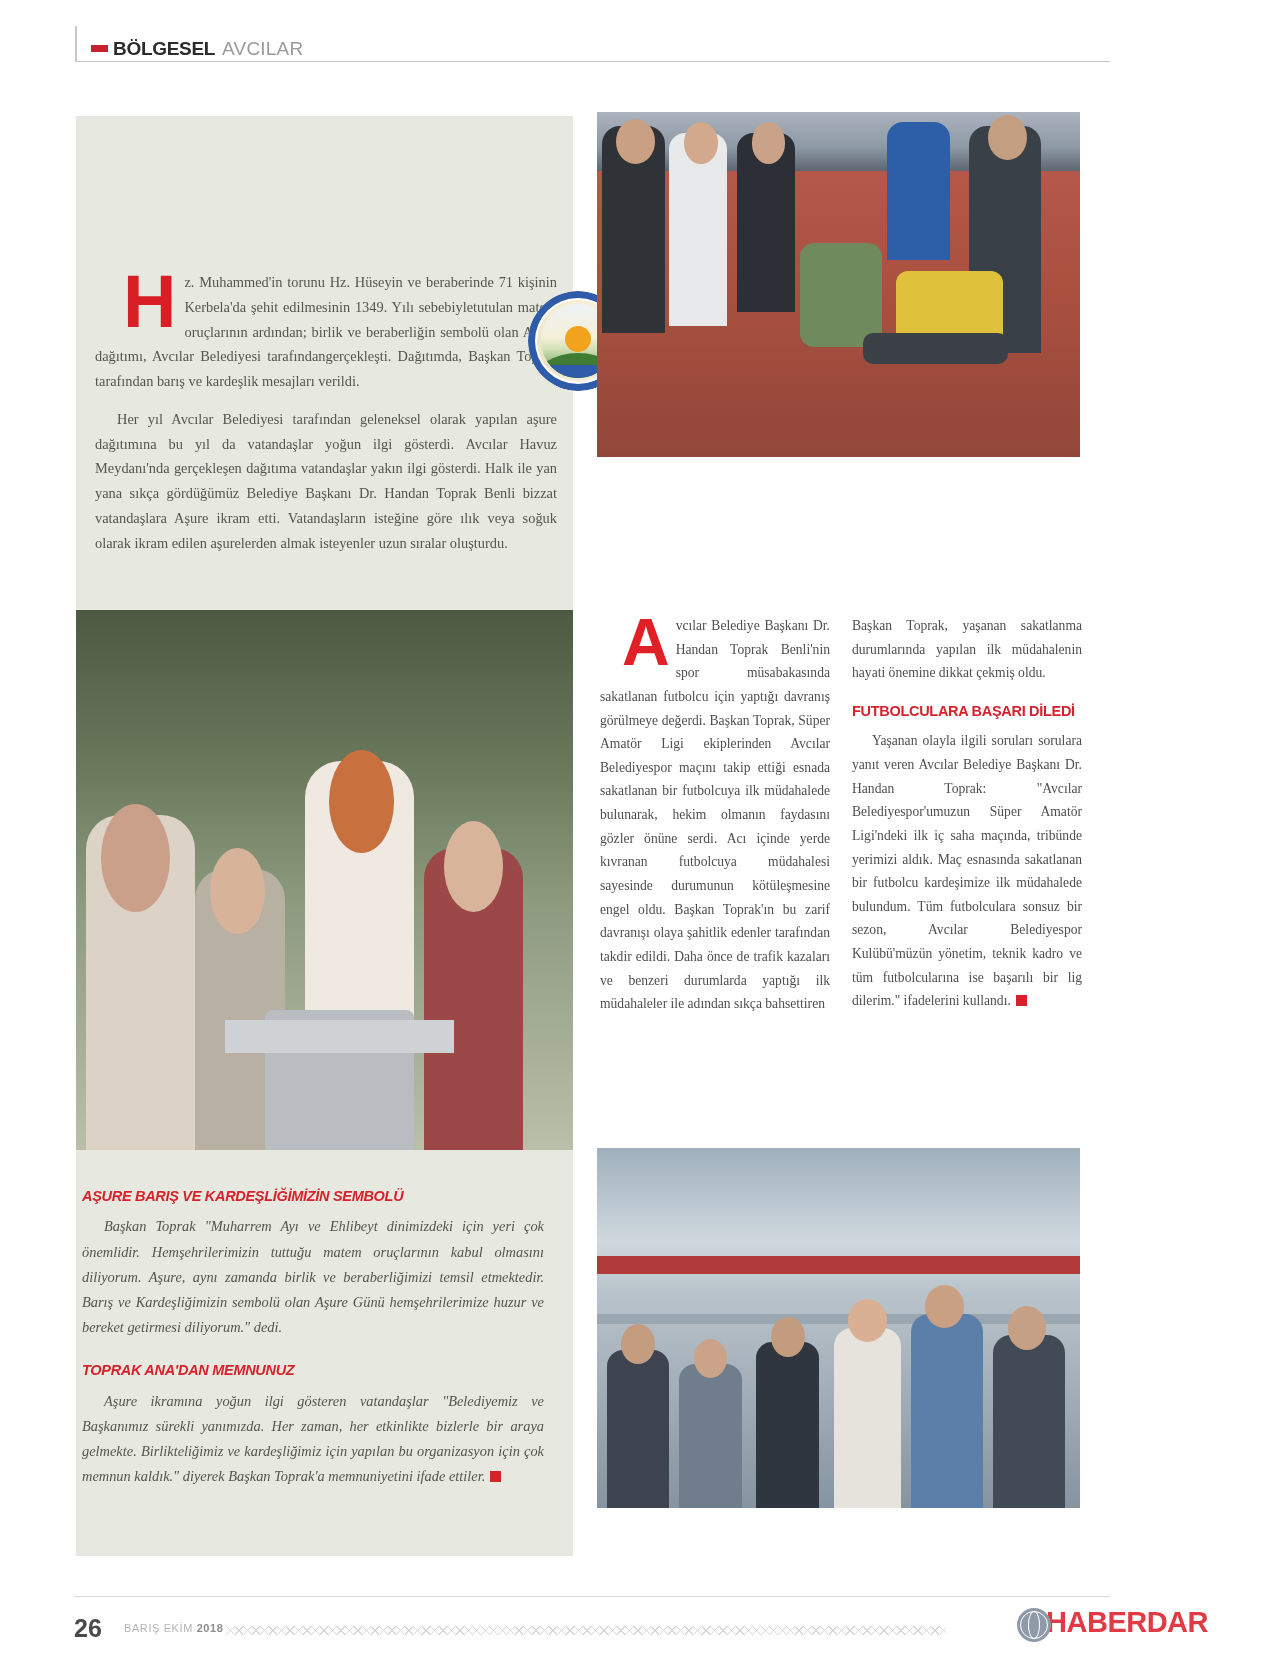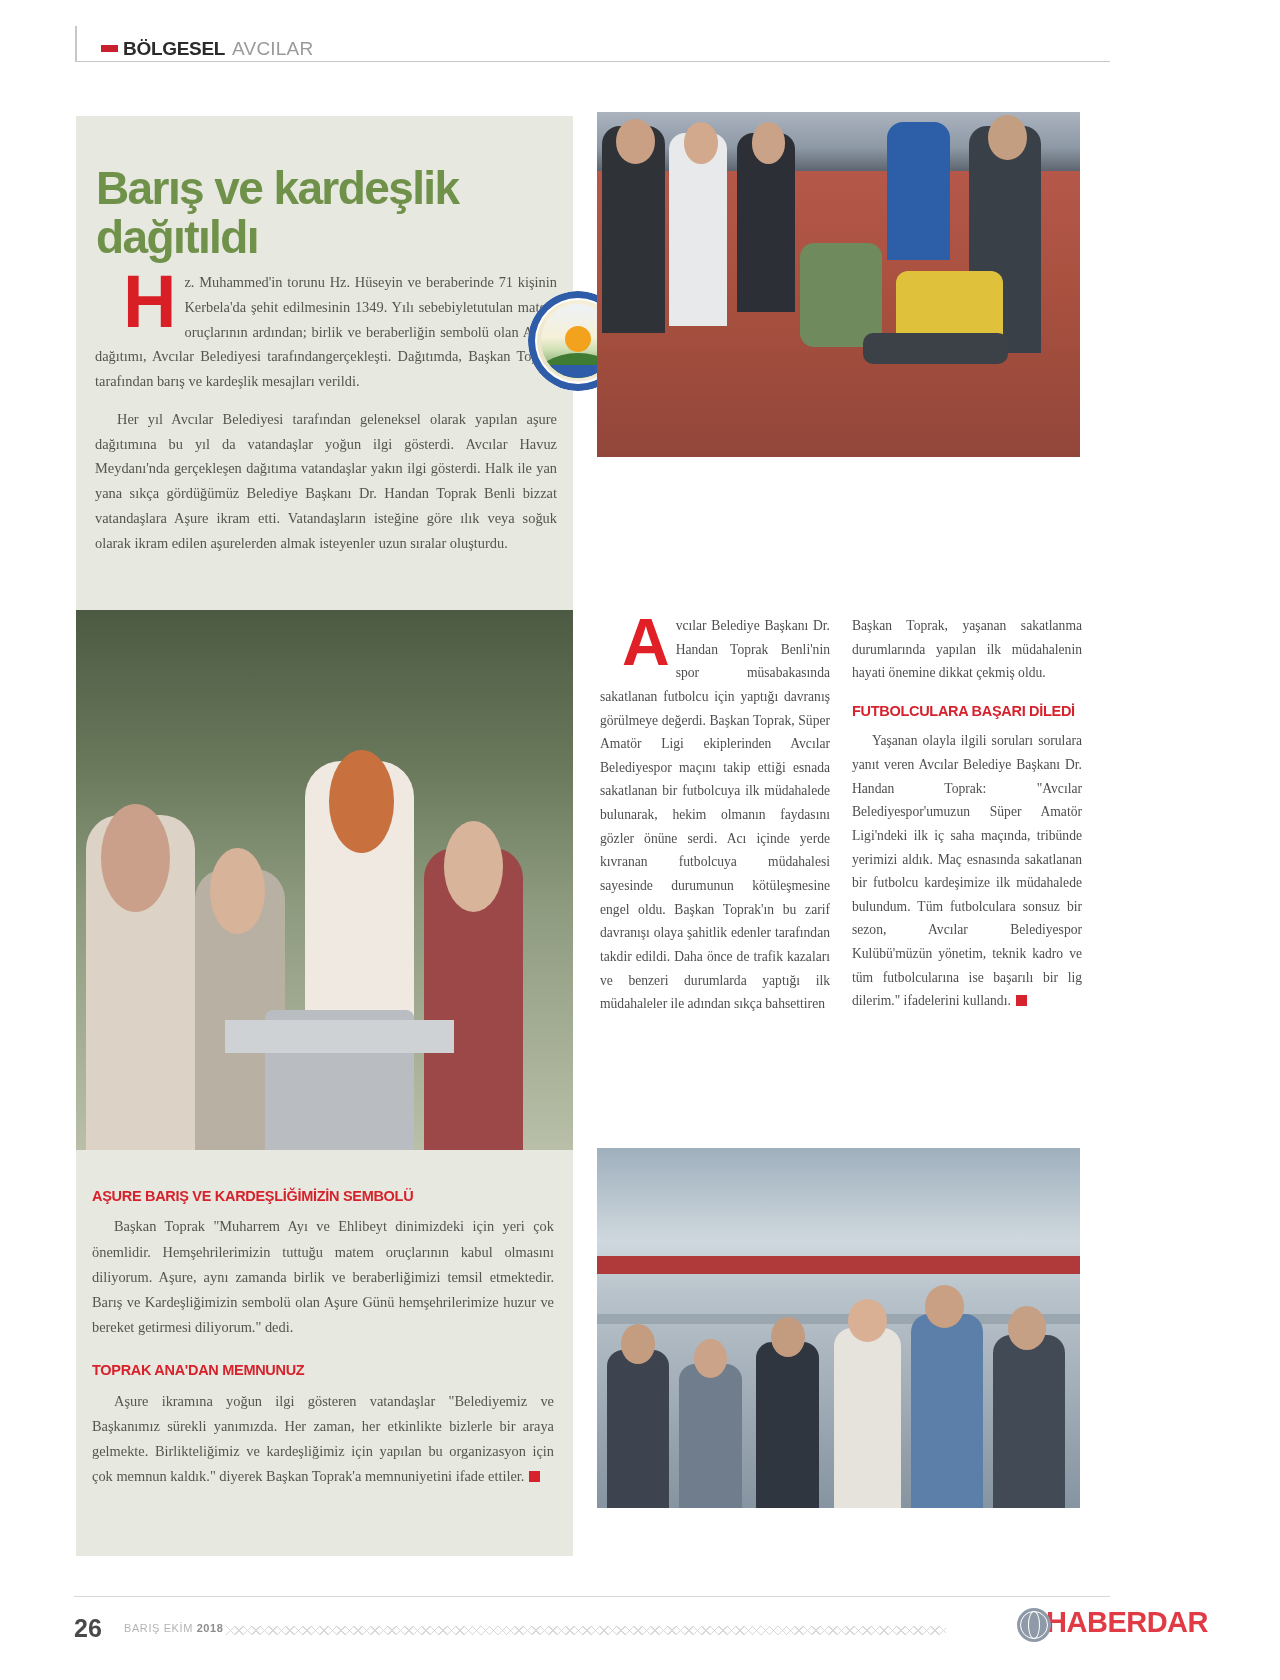--- a/index.html
+++ b/index.html
@@ -27,21 +27,21 @@
     position: absolute;
     left: 75px;
     top: 26px;
     width: 1035px;
     height: 36px;
     border-left: 2px solid #c9c9c4;
     border-bottom: 1px solid #c9c9c4;
     box-sizing: border-box;
     display: flex;
     align-items: flex-end;
-    padding-left: 24px;
+    padding-left: 14px;
     padding-bottom: 3px;
   }
   .kicker-dash {
     width: 17px;
     height: 7px;
     background: #c8202e;
     margin-right: 5px;
     margin-bottom: 6px;
     flex: 0 0 auto;
   }
@@ -168,27 +168,28 @@
     font-weight: bold;
     font-size: 14.5px;
     letter-spacing: -0.3px;
     color: #d6222c;
     margin: 5px 0 9px 0;
     line-height: 1.2;
   }
 
   .left-body2 {
     position: absolute;
-    left: 92px;
+    left: 82px;
     top: 1183px;
     width: 462px;
     font-size: 14.4px;
     line-height: 1.75;
     color: #55554e;
     text-align: justify;
+    font-style: italic;
   }
   .left-body2 p { margin: 0 0 17px 0; text-indent: 22px; }
 
   .endmark {
     display: inline-block;
     width: 11px;
     height: 11px;
     background: #d6222c;
     margin-left: 5px;
     vertical-align: -1px;
@@ -354,21 +355,20 @@
 <div class="page">
 
   <div class="kicker-bar">
     <span class="kicker-dash"></span>
     <span class="kicker-strong">BÖLGESEL</span>
     <span class="kicker-light">AVCILAR</span>
   </div>
 
   <div class="left-panel"></div>
 
-  <h1 class="headline-green">Barış ve kardeşlik dağıtıldı</h1>
 
   <div class="left-body">
     <p><span class="dropcap-h">H</span><span>z. Muhammed'in torunu Hz. Hüseyin ve beraberinde 71 kişinin Kerbela'da şehit edilmesinin 1349. Yılı sebebiyletutulan matem oruçlarının ardından; birlik ve beraberliğin sembolü olan Aşure dağıtımı, Avcılar Belediyesi tarafındangerçekleşti. Dağıtımda, Başkan Toprak tarafından barış ve kardeşlik mesajları verildi.</span></p>
     <p class="indent">Her yıl Avcılar Belediyesi tarafından geleneksel olarak yapılan aşure dağıtımına bu yıl da vatandaşlar yoğun ilgi gösterdi. Avcılar Havuz Meydanı'nda gerçekleşen dağıtıma vatandaşlar yakın ilgi gösterdi.  Halk ile yan yana sıkça gördüğümüz Belediye Başkanı Dr. Handan Toprak Benli bizzat vatandaşlara Aşure ikram etti. Vatandaşların isteğine göre ılık veya soğuk olarak ikram edilen aşurelerden almak isteyenler uzun sıralar oluşturdu.</p>
   </div>
 
   <div class="badge-logo">
     <div class="badge-inner">
       <div class="badge-sun"></div>
       <div class="badge-hill"></div>

